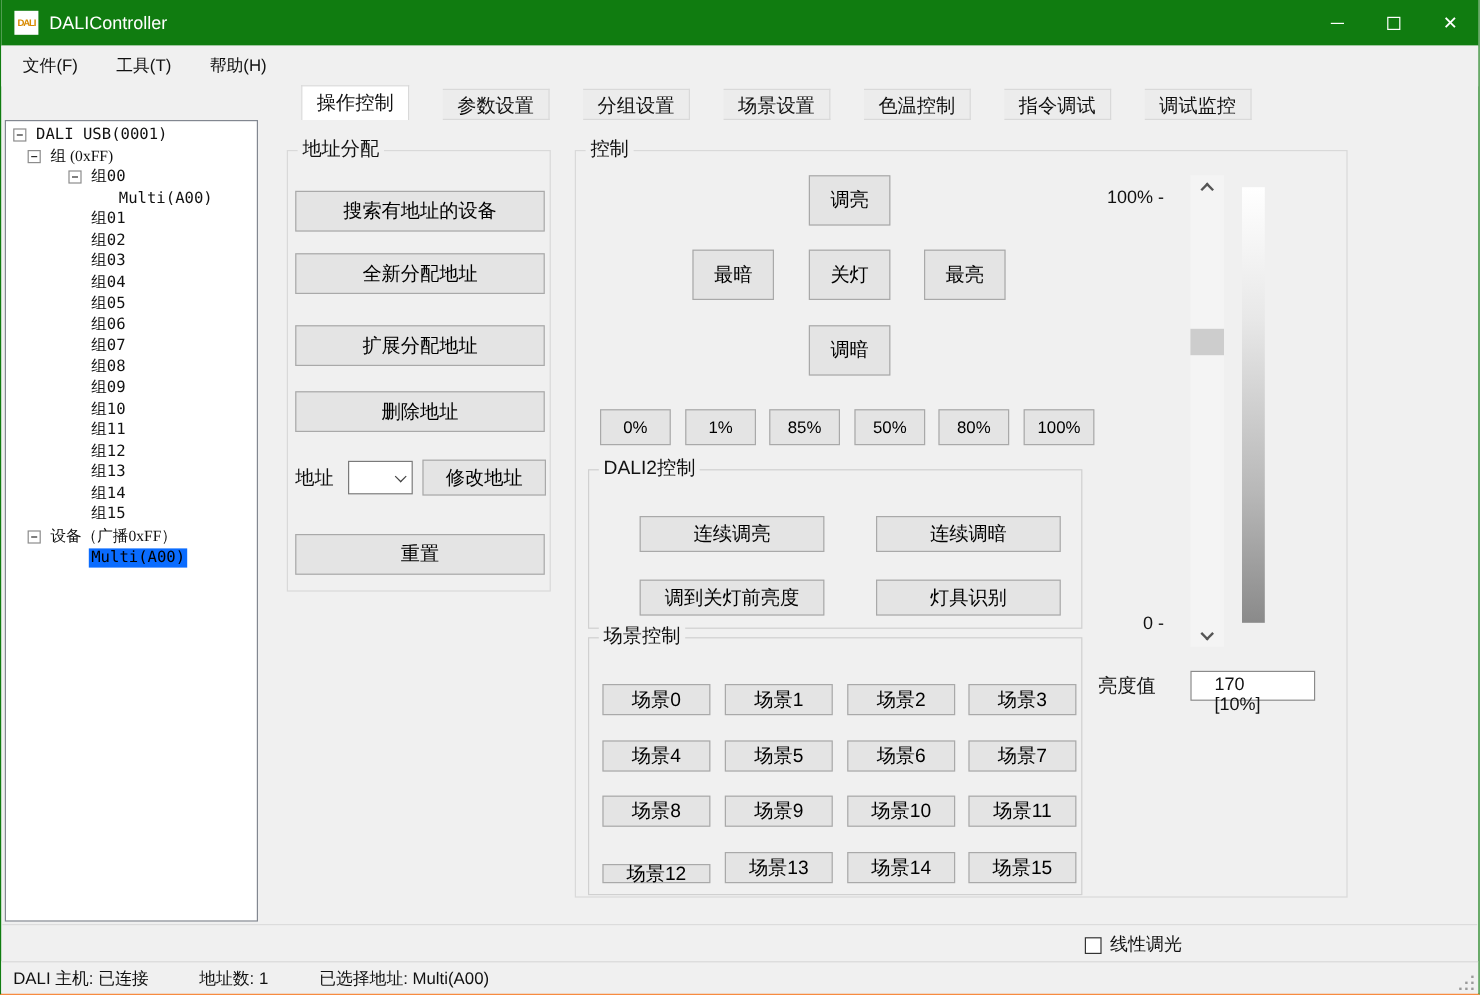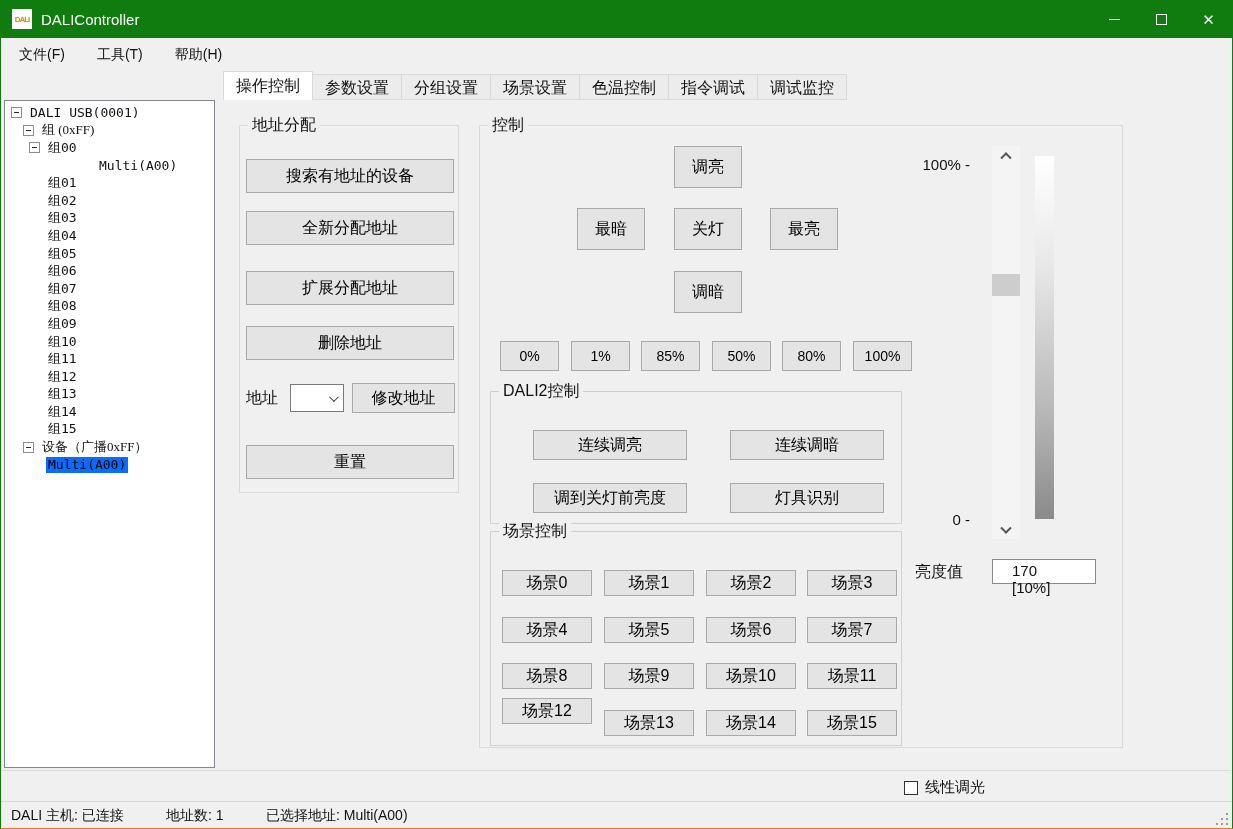--- a/index.html
+++ b/index.html
@@ -25,25 +25,25 @@
 
   
   .tree-panel { position:absolute; left:3px; top:100px; width:211px; height:668px; background:#fff;
                 border:1px solid #828790; font-family:"DejaVu Sans Mono", monospace; font-size:13px; padding-top:3px; overflow:hidden; }
   .tree-row { height:17.6px; display:flex; align-items:center; white-space:nowrap; }
   .expander { width:11px; height:11px; border:1px solid #8c8c8c; background:#fff; position:relative; margin-right:6px; flex:0 0 11px; }
   .expander::after { content:""; position:absolute; left:2px; top:4px; width:5px; height:1px; background:#2b2b2b; }
   .leaf-gap { width:17px; flex:0 0 17px; }
   .tree-label { padding:0 2px; line-height:16px; }
   .tree-label.selected { background:#0a6cff; color:#000; }
-  .lv0 { padding-left:6px; } .lv1 { padding-left:18px;font-family:Liberation Serif, serif; } .lv2 { padding-left:24px; } .lv3 { padding-left:75px; }
+  .lv0 { padding-left:6px; } .lv1 { padding-left:18px;font-family:Liberation Serif, serif; } .lv2 { padding-left:52px; } .lv3 { padding-left:75px; }
 
   
   .tabbar { position:absolute; left:222px; top:71px; display:flex; align-items:flex-end; height:29px; }
-  .tab { height:26px; padding:3px 12px 0 12px; font-size:16px; background:#ececec; border:1px solid #d9d9d9; border-left:none; display:flex; align-items:center; }
+  .tab { height:26px; padding:3px 12px 0 12px; font-size:16px; background:#ececec; border:1px solid #d9d9d9; border-left:none; display:flex; align-items:center;margin-left:28px; }
   .tab:first-child { border-left:1px solid #d9d9d9; }
   .tab.active { background:#fff; height:29px; border-bottom:none; padding-top:0; }
 
   
   .group { position:absolute; border:1px solid #d9d9d9; }
   .group-title { position:absolute; top:-11px; left:8px; background:#f0f0f0; padding:0 4px; font-size:16px; line-height:20px; }
 
   
   .btn { position:absolute; background:#e4e4e4; border:1px solid #a9a9a9; display:flex; align-items:center; justify-content:center;
          font-size:16px; color:#000; }
@@ -246,21 +246,21 @@
       <div class="btn" style="left:215px; top:38px;  width:90px; height:26px;">场景2</div>
       <div class="btn" style="left:316px; top:38px;  width:90px; height:26px;">场景3</div>
       <div class="btn" style="left:11px;  top:85px;  width:90px; height:26px;">场景4</div>
       <div class="btn" style="left:113px; top:85px;  width:90px; height:26px;">场景5</div>
       <div class="btn" style="left:215px; top:85px;  width:90px; height:26px;">场景6</div>
       <div class="btn" style="left:316px; top:85px;  width:90px; height:26px;">场景7</div>
       <div class="btn" style="left:11px;  top:131px; width:90px; height:26px;">场景8</div>
       <div class="btn" style="left:113px; top:131px; width:90px; height:26px;">场景9</div>
       <div class="btn" style="left:215px; top:131px; width:90px; height:26px;">场景10</div>
       <div class="btn" style="left:316px; top:131px; width:90px; height:26px;">场景11</div>
-      <div class="btn" style="left:11px;  top:166px; width:90px; height:26px;">场景12</div>
+      <div class="btn" style="left:11px;  top:188px; width:90px; height:16px;">场景12</div>
       <div class="btn" style="left:113px; top:178px; width:90px; height:26px;">场景13</div>
       <div class="btn" style="left:215px; top:178px; width:90px; height:26px;">场景14</div>
       <div class="btn" style="left:316px; top:178px; width:90px; height:26px;">场景15</div>
     </div>
 
     <span class="scale-label" style="left:370px; top:30px; width:120px;">100% -</span>
     <span class="scale-label" style="left:370px; top:385px; width:120px;">0 -</span>
 
     <div class="vscroll" style="left:512px; top:20px; width:28px; height:393px;">
       <div class="arrow" style="top:0;">

